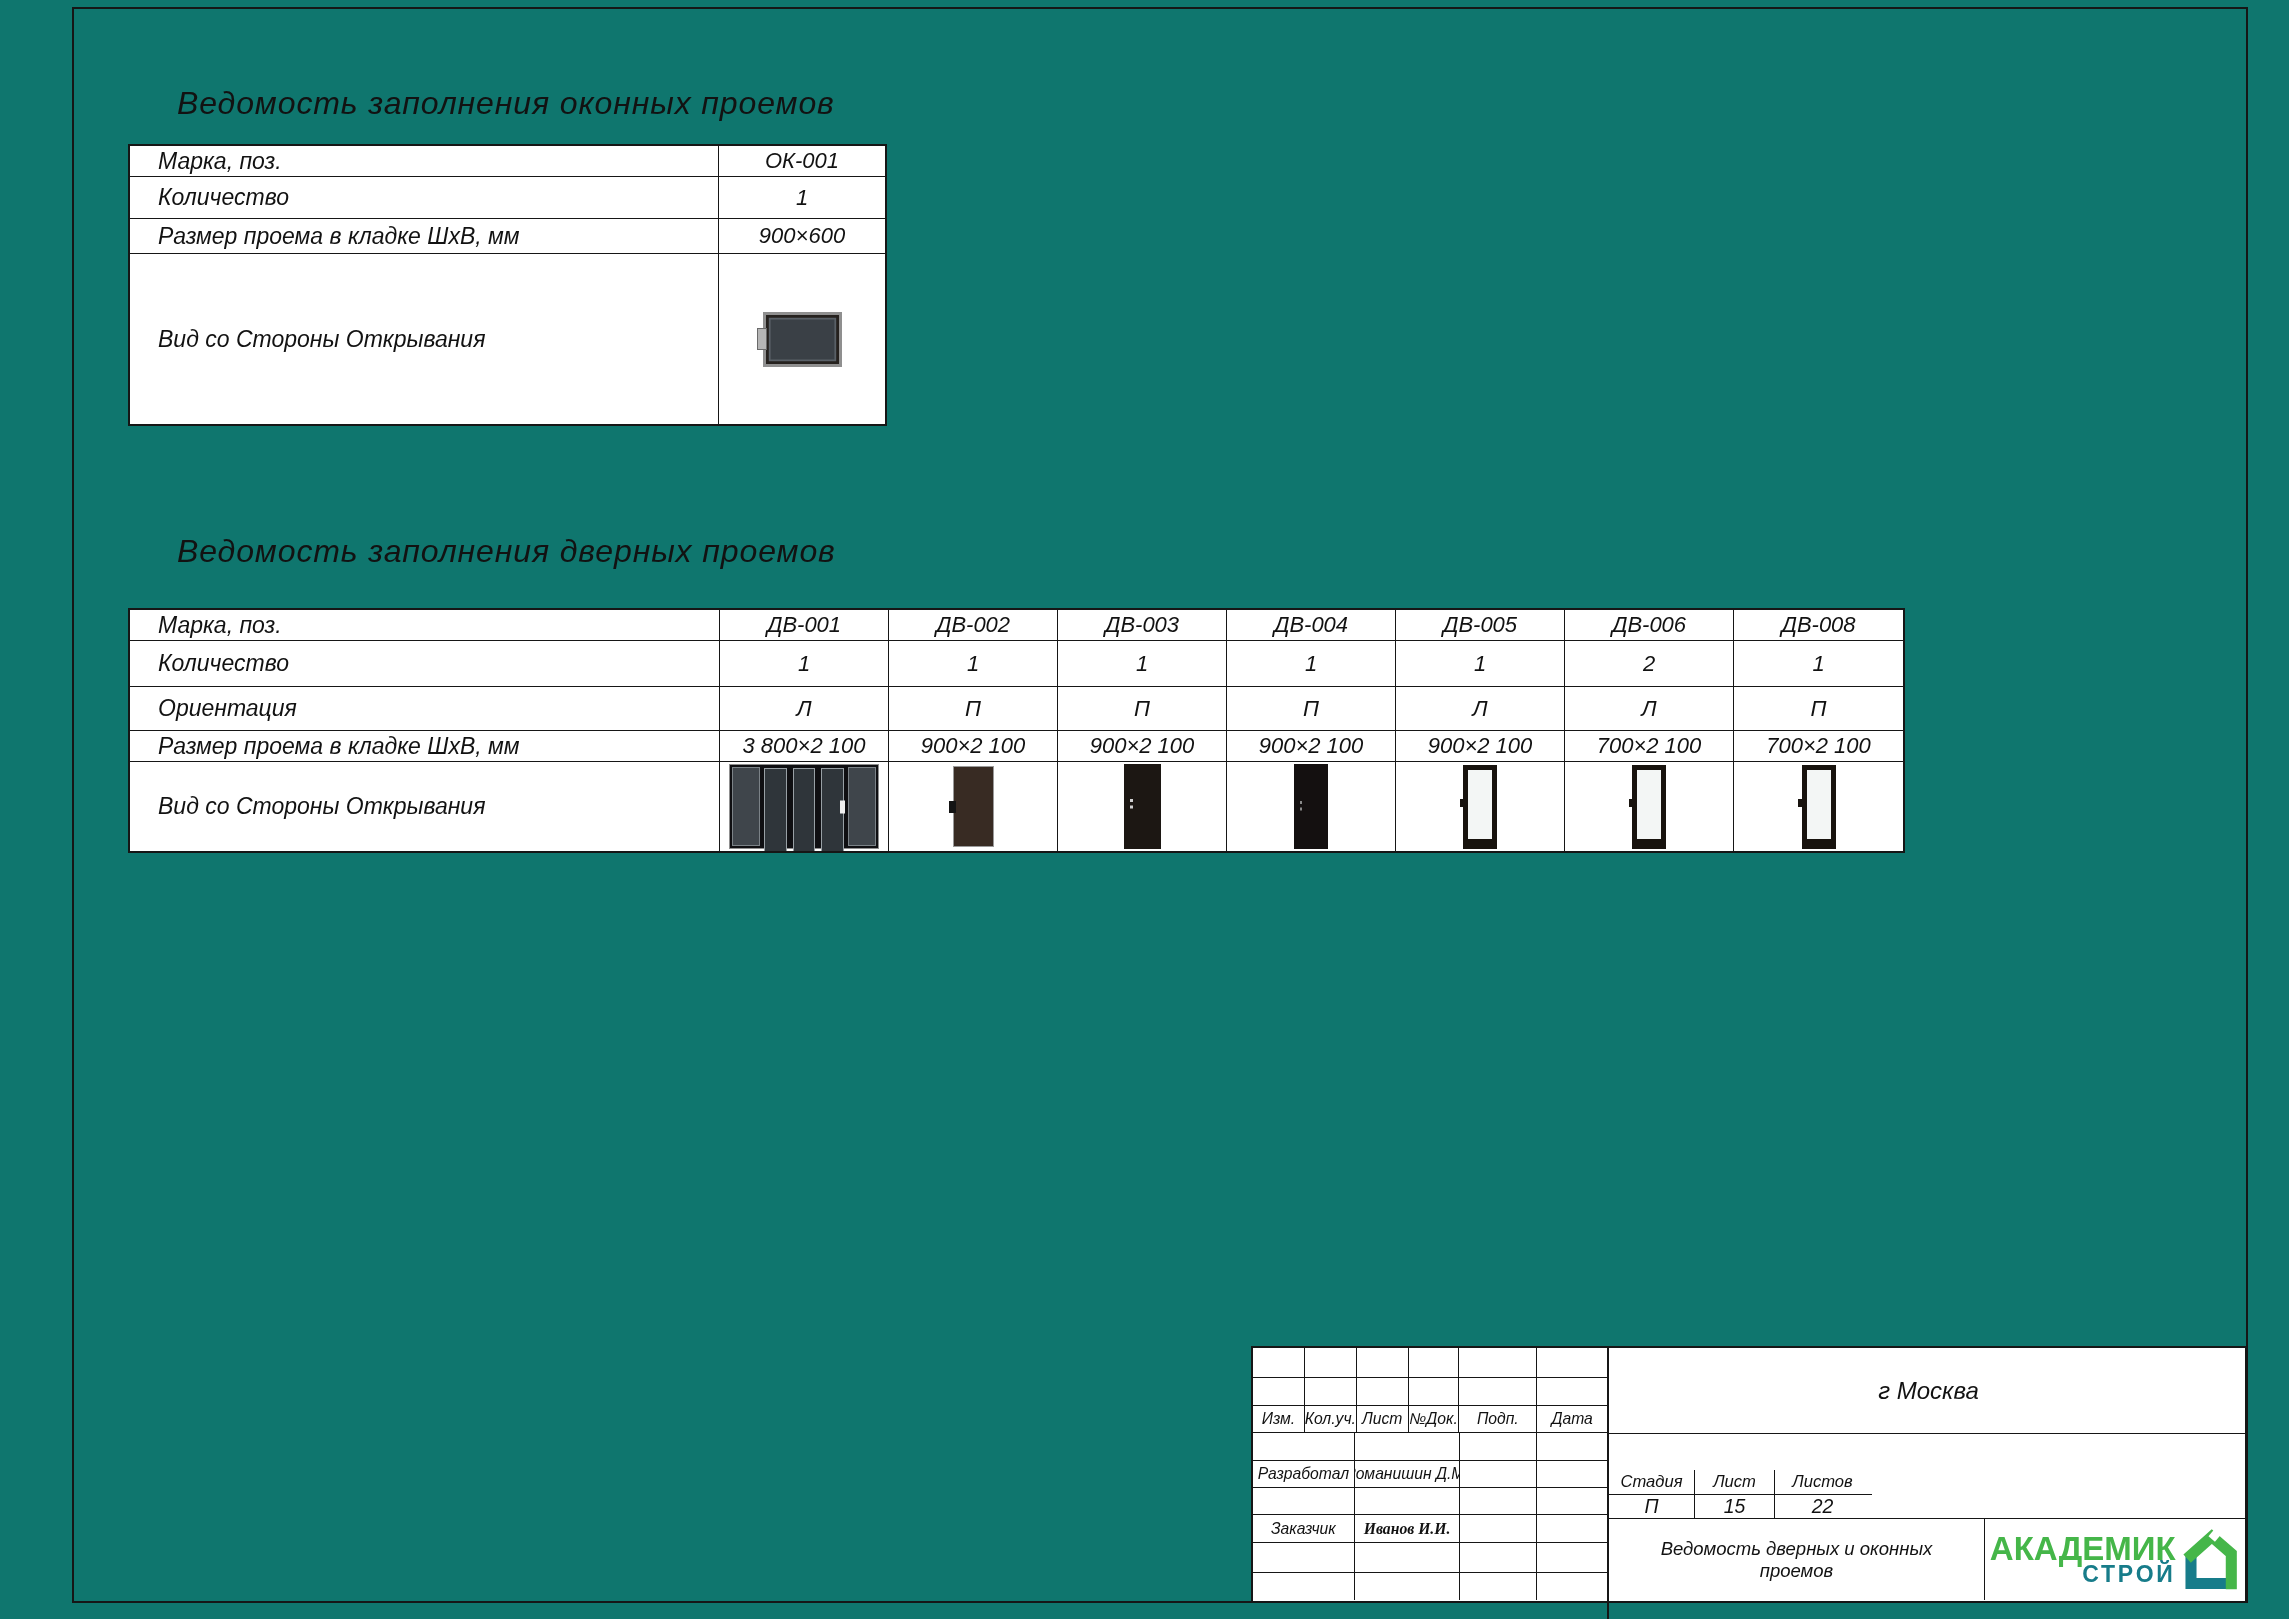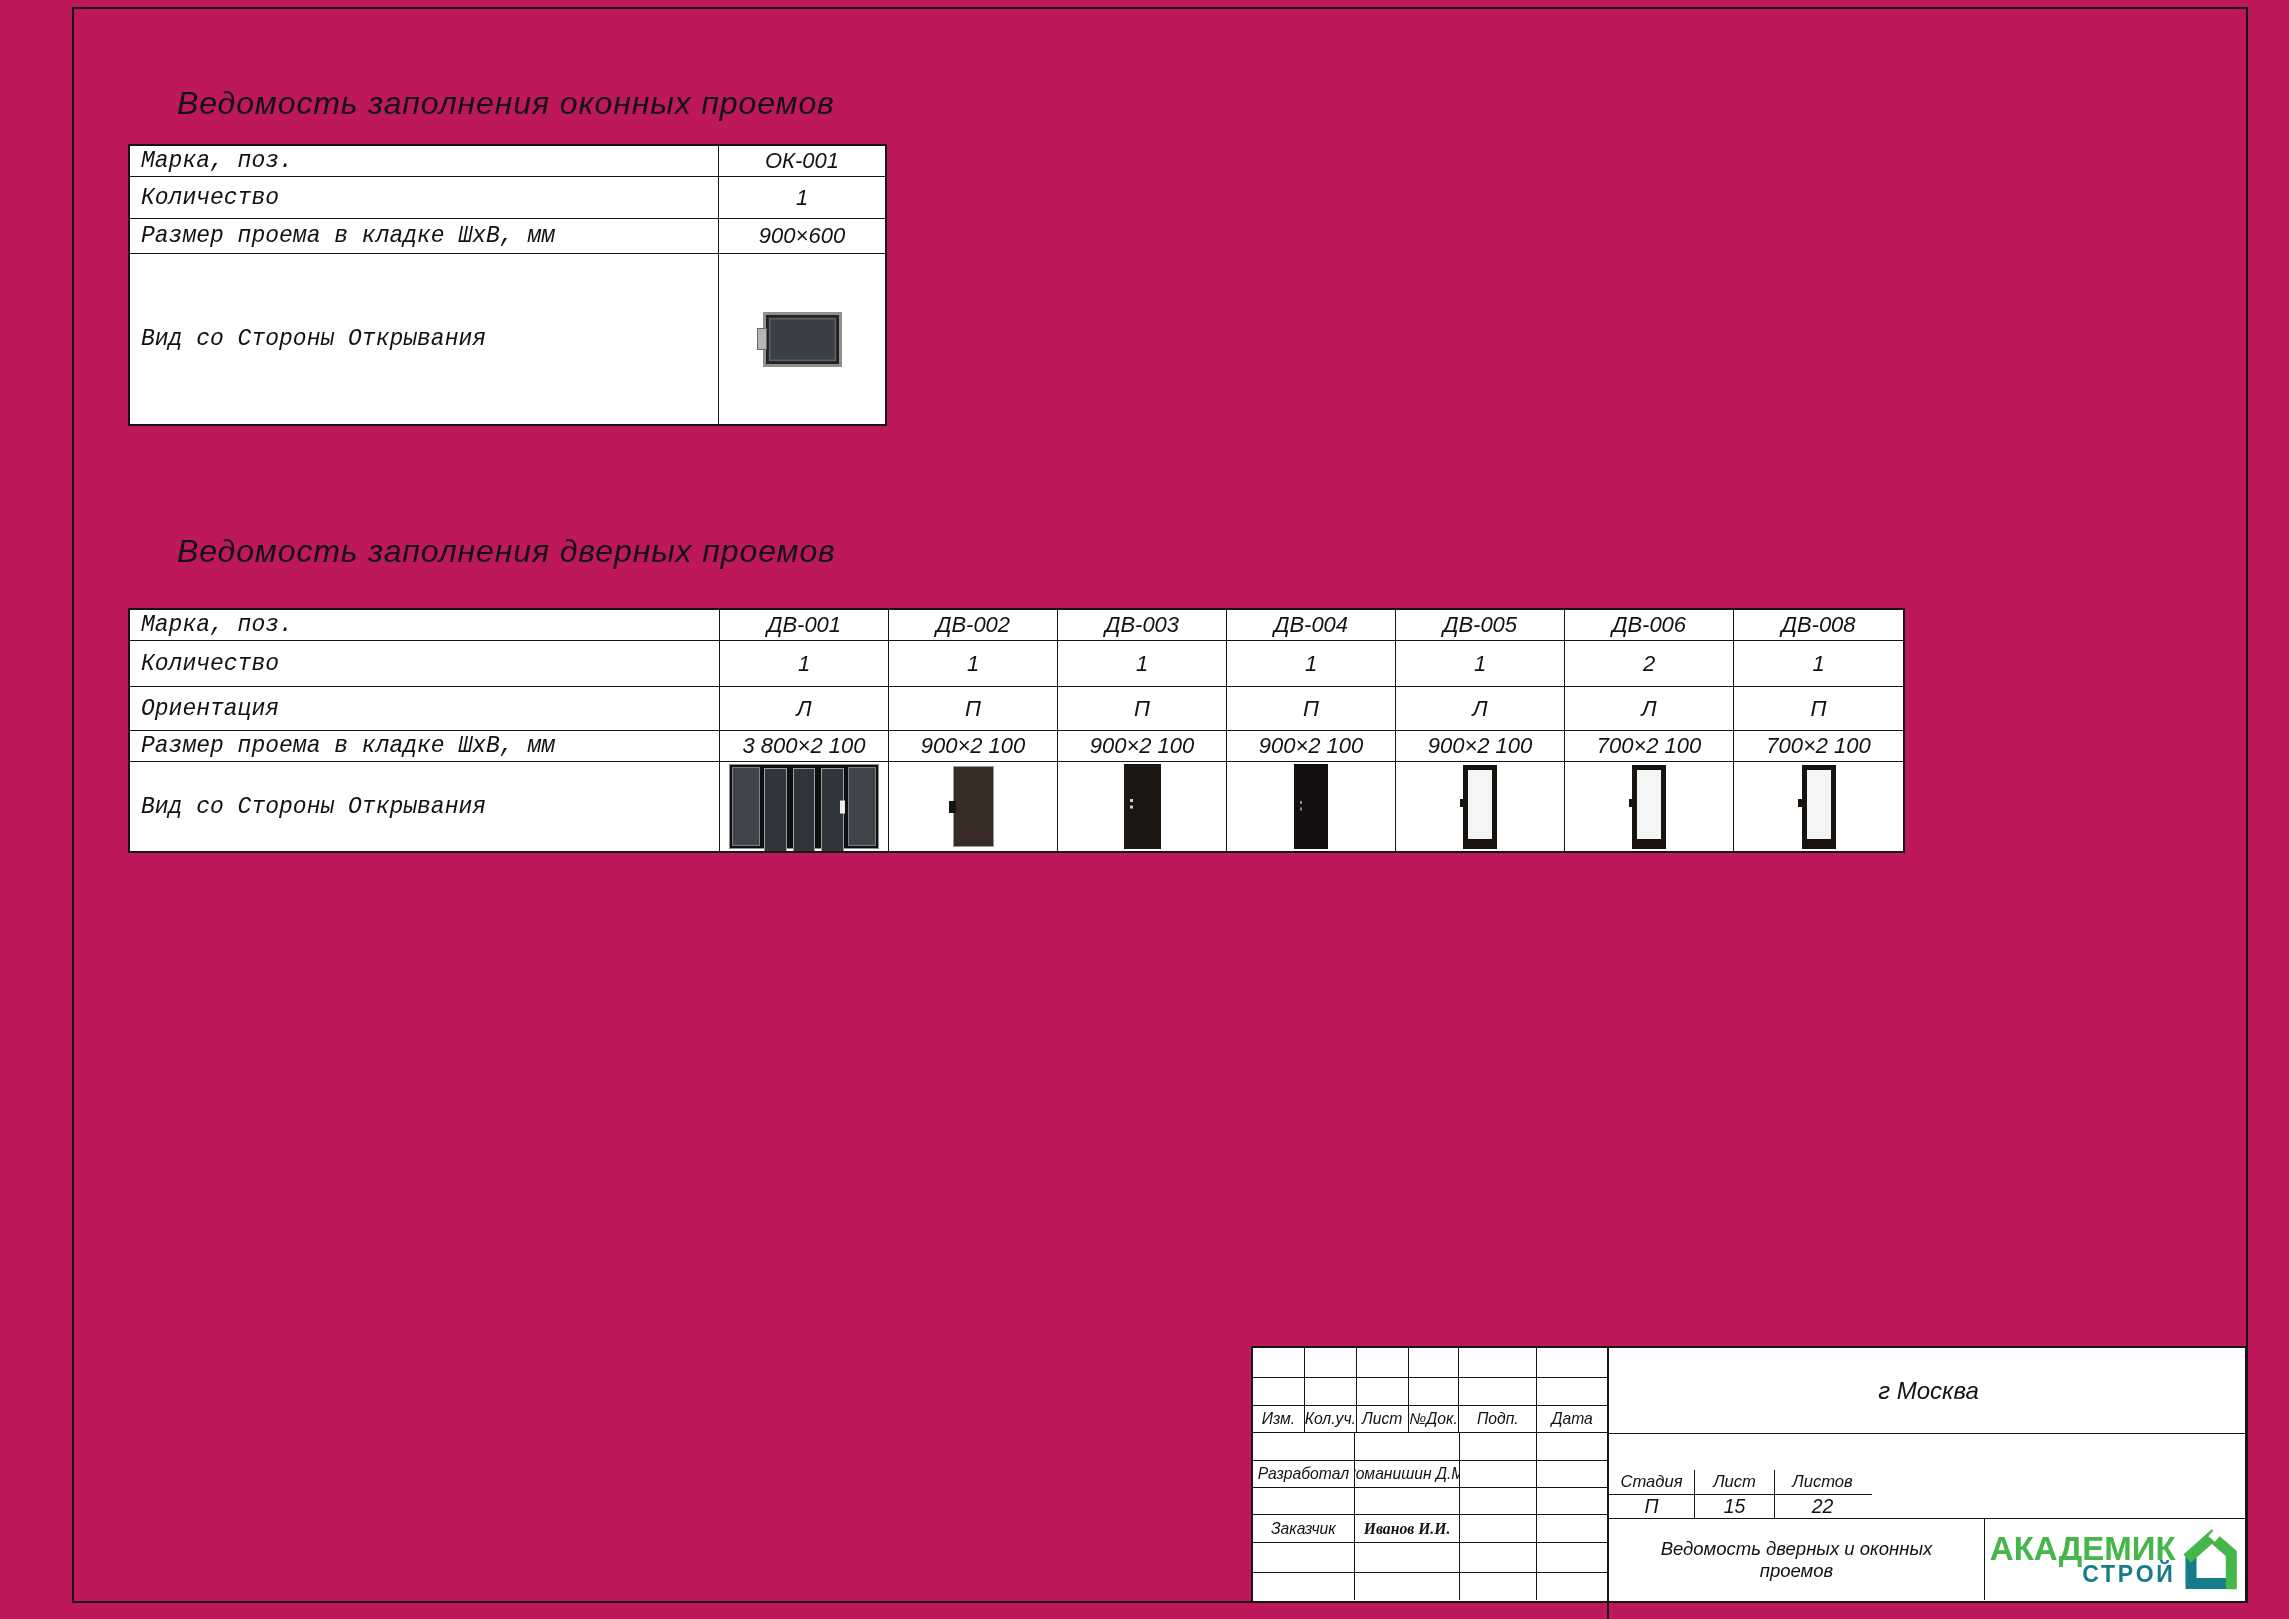--- a/index.html
+++ b/index.html
@@ -1,38 +1,38 @@
 <!DOCTYPE html>
 <html style="font-size:14.8px"><head>
 <meta charset="utf-8">
 <style>
   * { box-sizing: border-box; margin: 0; padding: 0; }
   html, body { background: #ffffff; }
   #sheet {
-    position: relative; width: 2290px; height: 1620px; background: #be185d;
+    position: relative; width: 2290px; height: 1620px; background: #0f766e;
     font-family: "Liberation Sans", sans-serif; color: #121212;
     --line: #161616; --logo-green: #45b649; --logo-teal: #177c8a;
     overflow: hidden;
   }
   .frame { position: absolute; left: 72px; top: 7.4px; width: 2176px; height: 1596px; border: 2.8px solid var(--line); }
 
   .sec-title { position: absolute; font-style: italic; font-size: 32px; letter-spacing: 0.9px; white-space: nowrap; }
   .t-win  { left: 177px; top: 85px; }
   .t-door { left: 177px; top: 533px; }
 
   
   .wtable { position: absolute; left: 128px; top: 144px; display: grid;
             grid-template-columns: 589px 166px; grid-template-rows: 31px 42px 35px 170px;
             border: 2.8px solid var(--line); background: #fff; }
   .dtable { position: absolute; left: 128px; top: 608px; display: grid;
             grid-template-columns: 590px repeat(7, 169px); grid-template-rows: 31px 46px 44px 31px 89px;
             border: 2.8px solid var(--line); background: #fff; }
   .cell { border-right: 1.8px solid var(--line); border-bottom: 1.8px solid var(--line);
           display: flex; align-items: center; font-style: italic; font-size: 23px; overflow: hidden; }
-  .cell.lbl { padding-left: 11px; font-family: Liberation Mono, monospace; }
+  .cell.lbl { padding-left: 28px; }
   .cell.val { justify-content: center; font-size: 22px; }
   .cell.lastc { border-right: none; }
   .cell.lastr { border-bottom: none; }
   .cell.iconc { justify-content: center; }
 
   
   .win { position: relative; width: 79px; height: 55px; background: #3a4046;
          border: 3.7px solid #8f8f8f; box-shadow: inset 0 0 0 2.8px #25211e, inset 0 0 0 4.6px #596067; }
   .win::before { content: ""; position: absolute; left: -8.3px; top: 50%; transform: translateY(-50%);
                  width: 7.4px; height: 20px; background: #b5b5b5; border: 0.9px solid #6a6a6a; }

